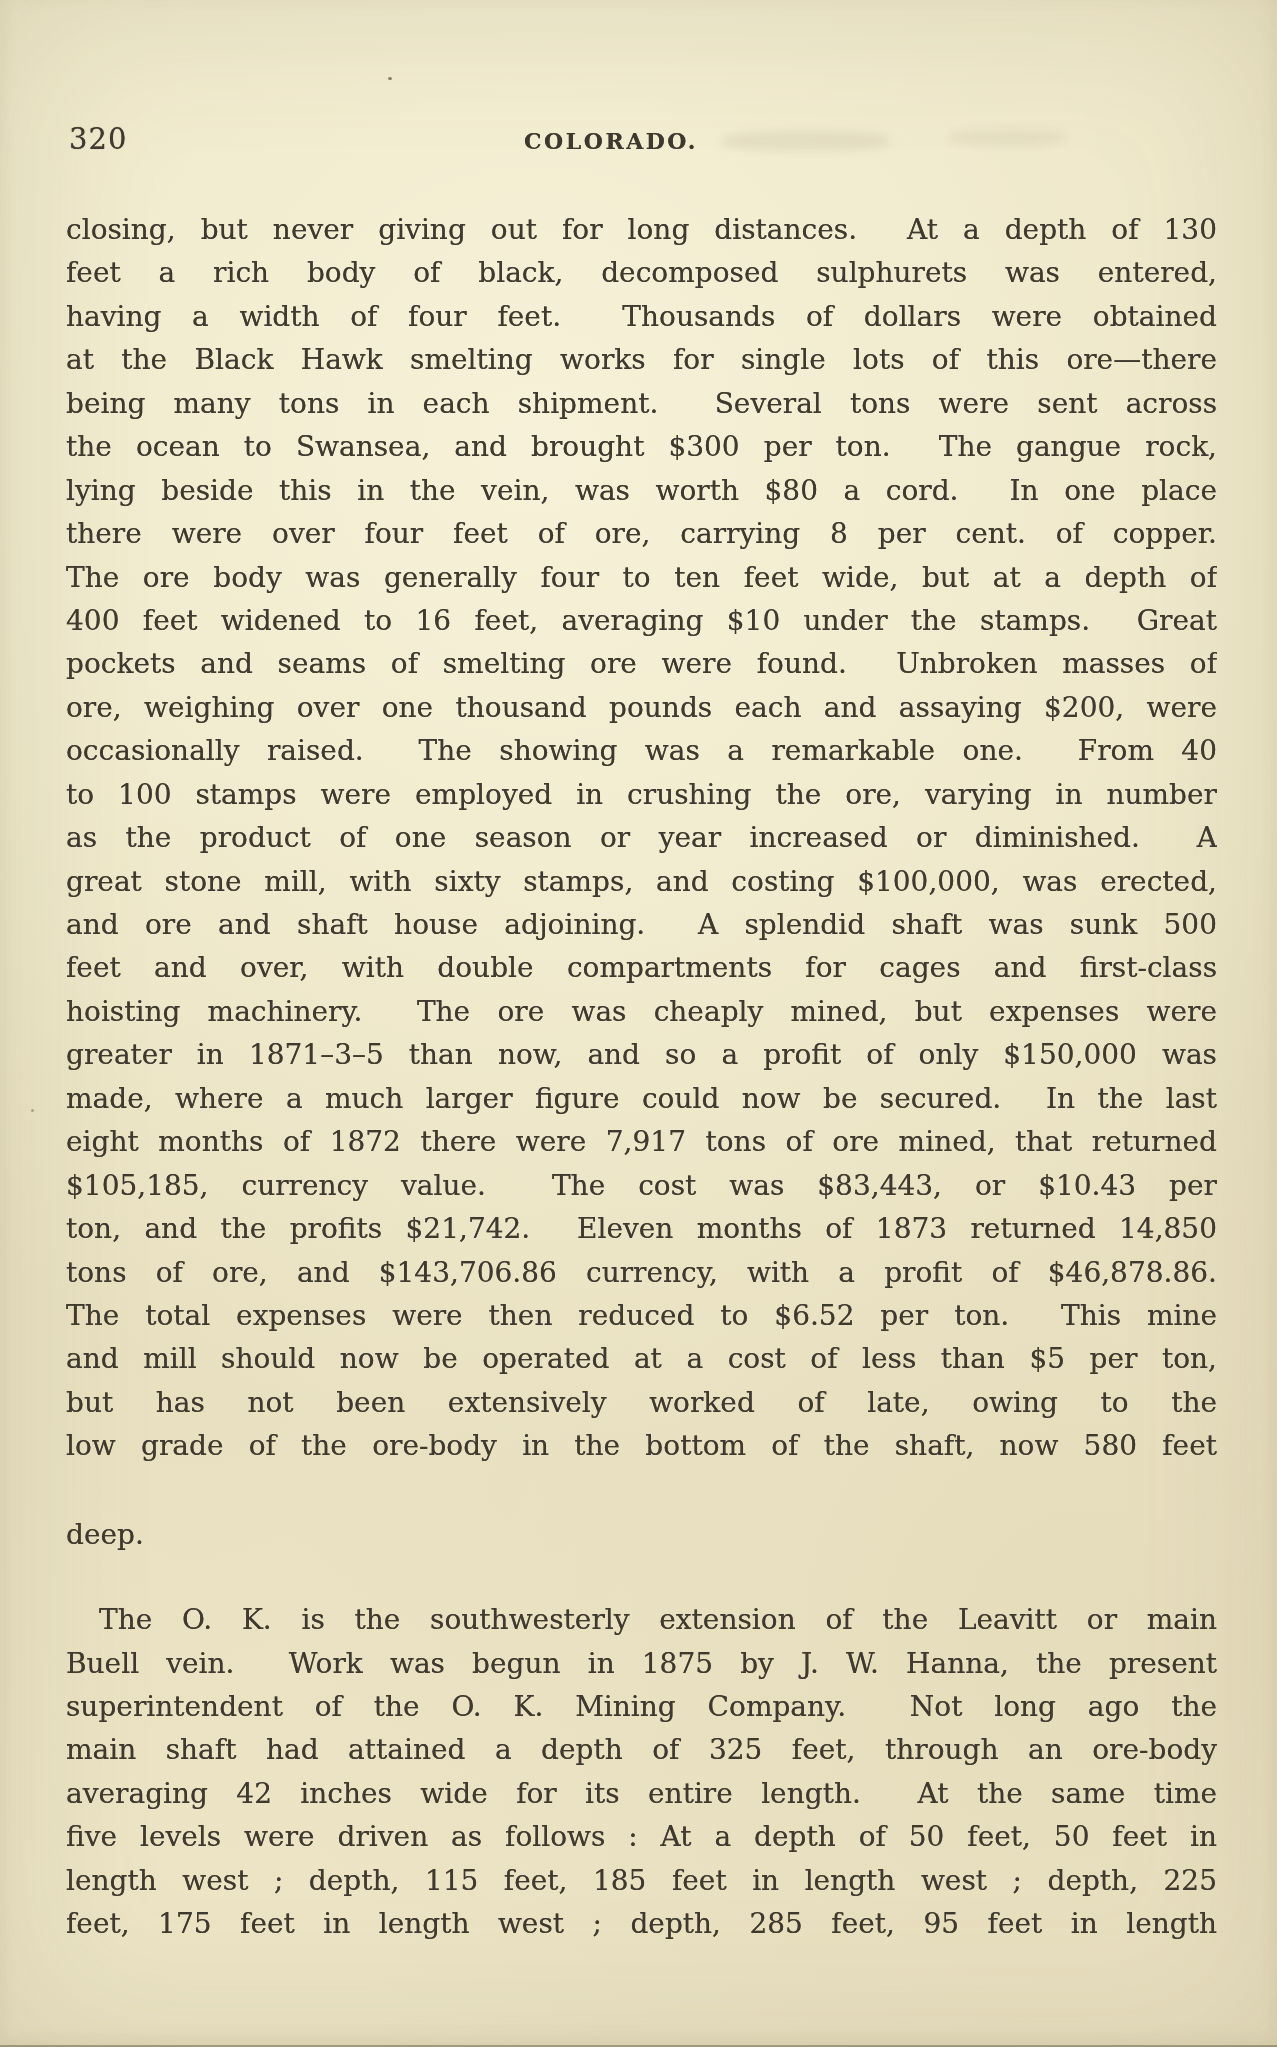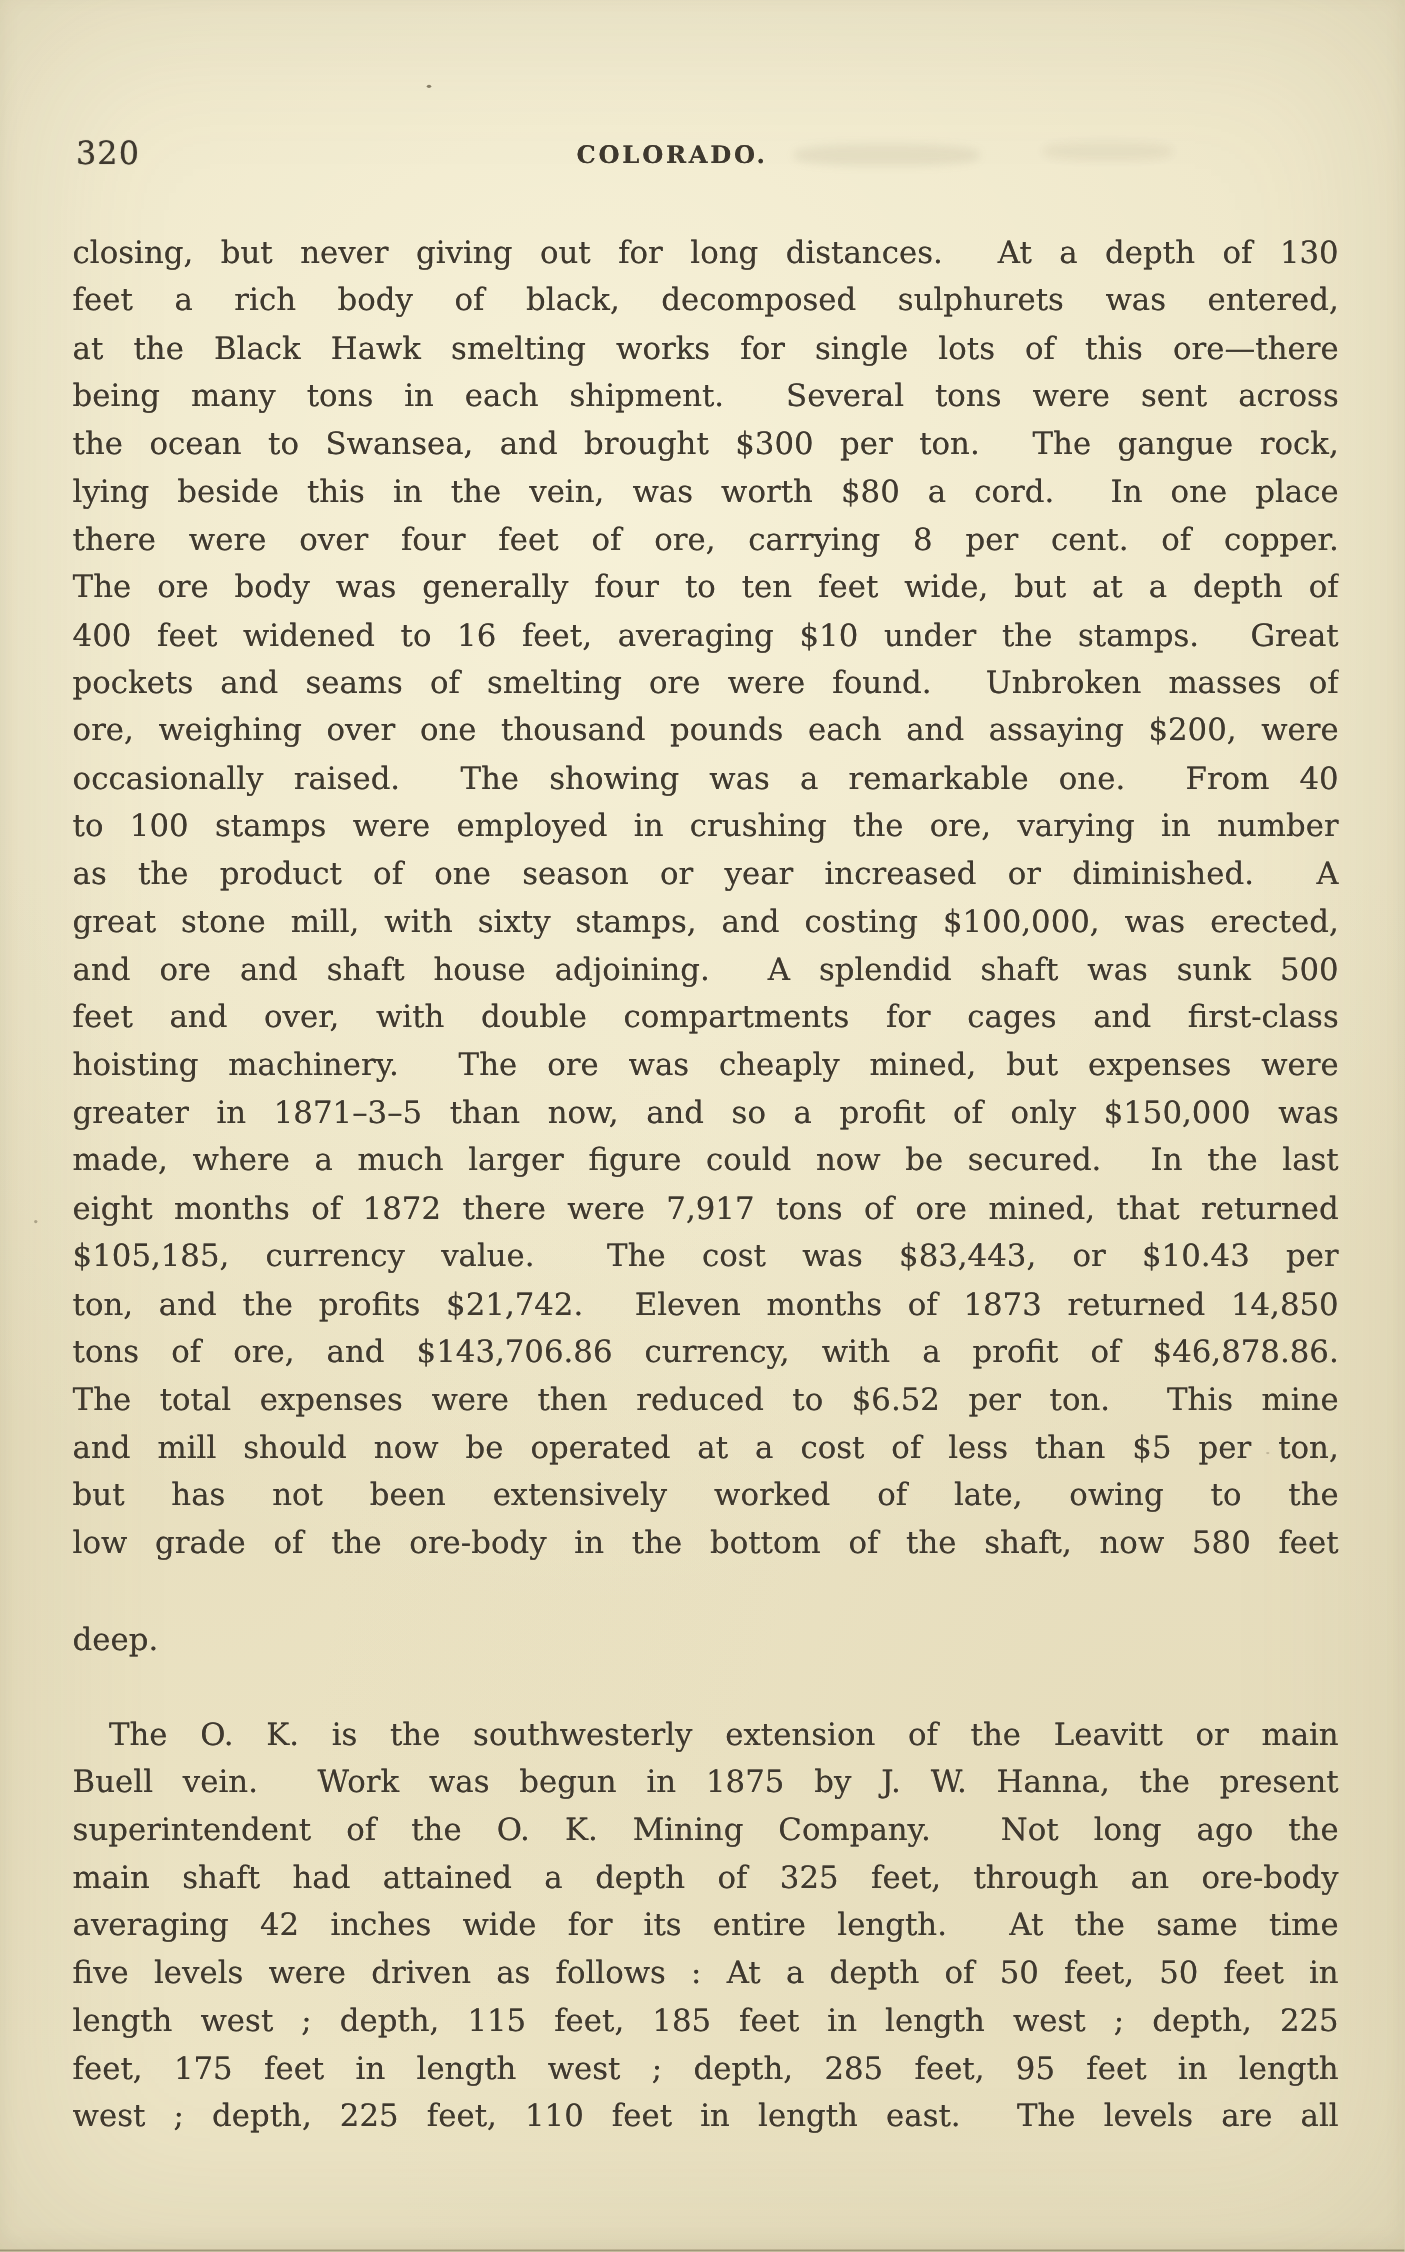--- a/index.html
+++ b/index.html
@@ -89,20 +89,21 @@
   <div class="ghost g1"></div>
   <div class="ghost g2"></div>
   <div class="speck s1"></div>
   <div class="speck s2"></div>
   <div class="speck s3"></div>
 
   <div class="text-block">
       <div class="para">
         <div class="tline">closing, but never giving out for long distances.&nbsp; At a depth of 130</div>
         <div class="tline">feet a rich body of black, decomposed sulphurets was entered,</div>
+        <div class="tline">having a width of four feet.&nbsp; Thousands of dollars were obtained</div>
         <div class="tline">at the Black Hawk smelting works for single lots of this ore—there</div>
         <div class="tline">being many tons in each shipment.&nbsp; Several tons were sent across</div>
         <div class="tline">the ocean to Swansea, and brought $300 per ton.&nbsp; The gangue rock,</div>
         <div class="tline">lying beside this in the vein, was worth $80 a cord.&nbsp; In one place</div>
         <div class="tline">there were over four feet of ore, carrying 8 per cent. of copper.</div>
         <div class="tline">The ore body was generally four to ten feet wide, but at a depth of</div>
         <div class="tline">400 feet widened to 16 feet, averaging $10 under the stamps.&nbsp; Great</div>
         <div class="tline">pockets and seams of smelting ore were found.&nbsp; Unbroken masses of</div>
         <div class="tline">ore, weighing over one thousand pounds each and assaying $200, were</div>
         <div class="tline">occasionally raised.&nbsp; The showing was a remarkable one.&nbsp; From 40</div>
@@ -126,19 +127,18 @@
       </div>
       <div class="para">
         <div class="tline indent">The O. K. is the southwesterly extension of the Leavitt or main</div>
         <div class="tline">Buell vein.&nbsp; Work was begun in 1875 by J. W. Hanna, the present</div>
         <div class="tline">superintendent of the O. K. Mining Company.&nbsp; Not long ago the</div>
         <div class="tline">main shaft had attained a depth of 325 feet, through an ore-body</div>
         <div class="tline">averaging 42 inches wide for its entire length.&nbsp; At the same time</div>
         <div class="tline">five levels were driven as follows&nbsp;: At a depth of 50 feet, 50 feet in</div>
         <div class="tline">length west&nbsp;; depth, 115 feet, 185 feet in length west&nbsp;; depth, 225</div>
         <div class="tline">feet, 175 feet in length west&nbsp;; depth, 285 feet, 95 feet in length</div>
-        <div class="tline">west&nbsp;; depth, 225 feet, 110 feet in length east.&nbsp; The levels are all</div>
       </div>
     </div>
 
   <div class="vignette"></div>
   <div class="bottom-edge"></div>
 </div>
 
 </body></html>

